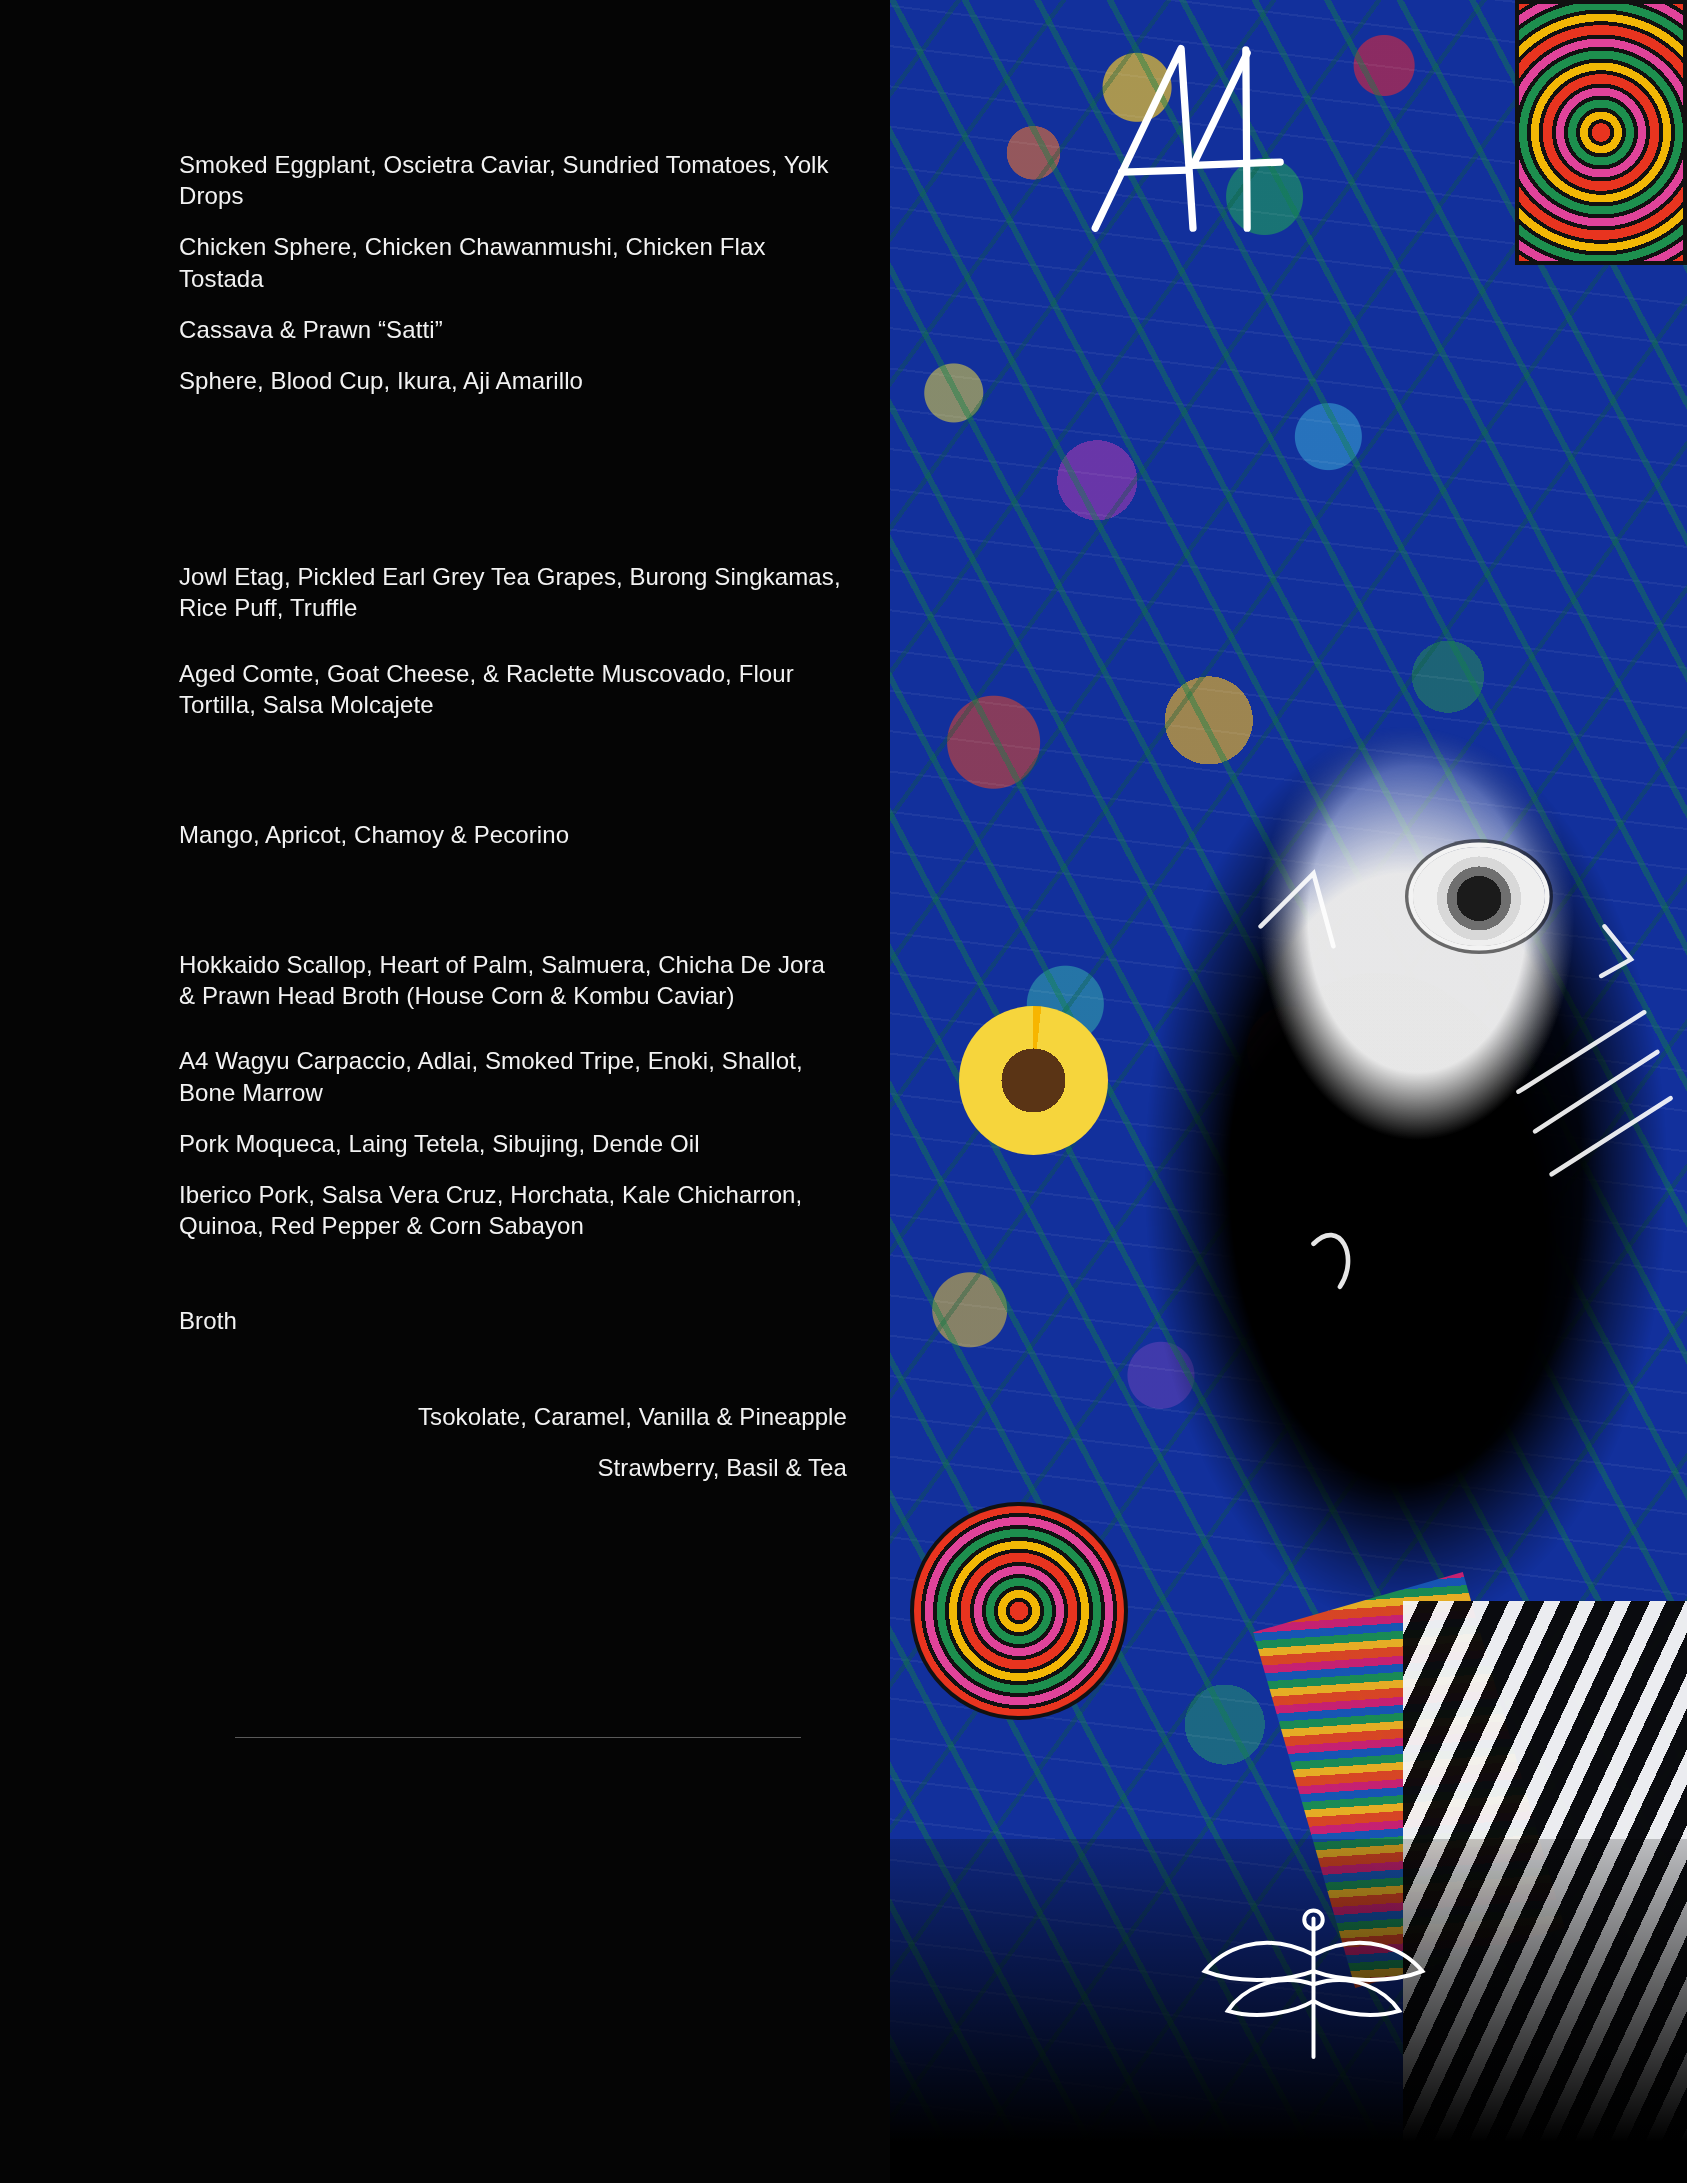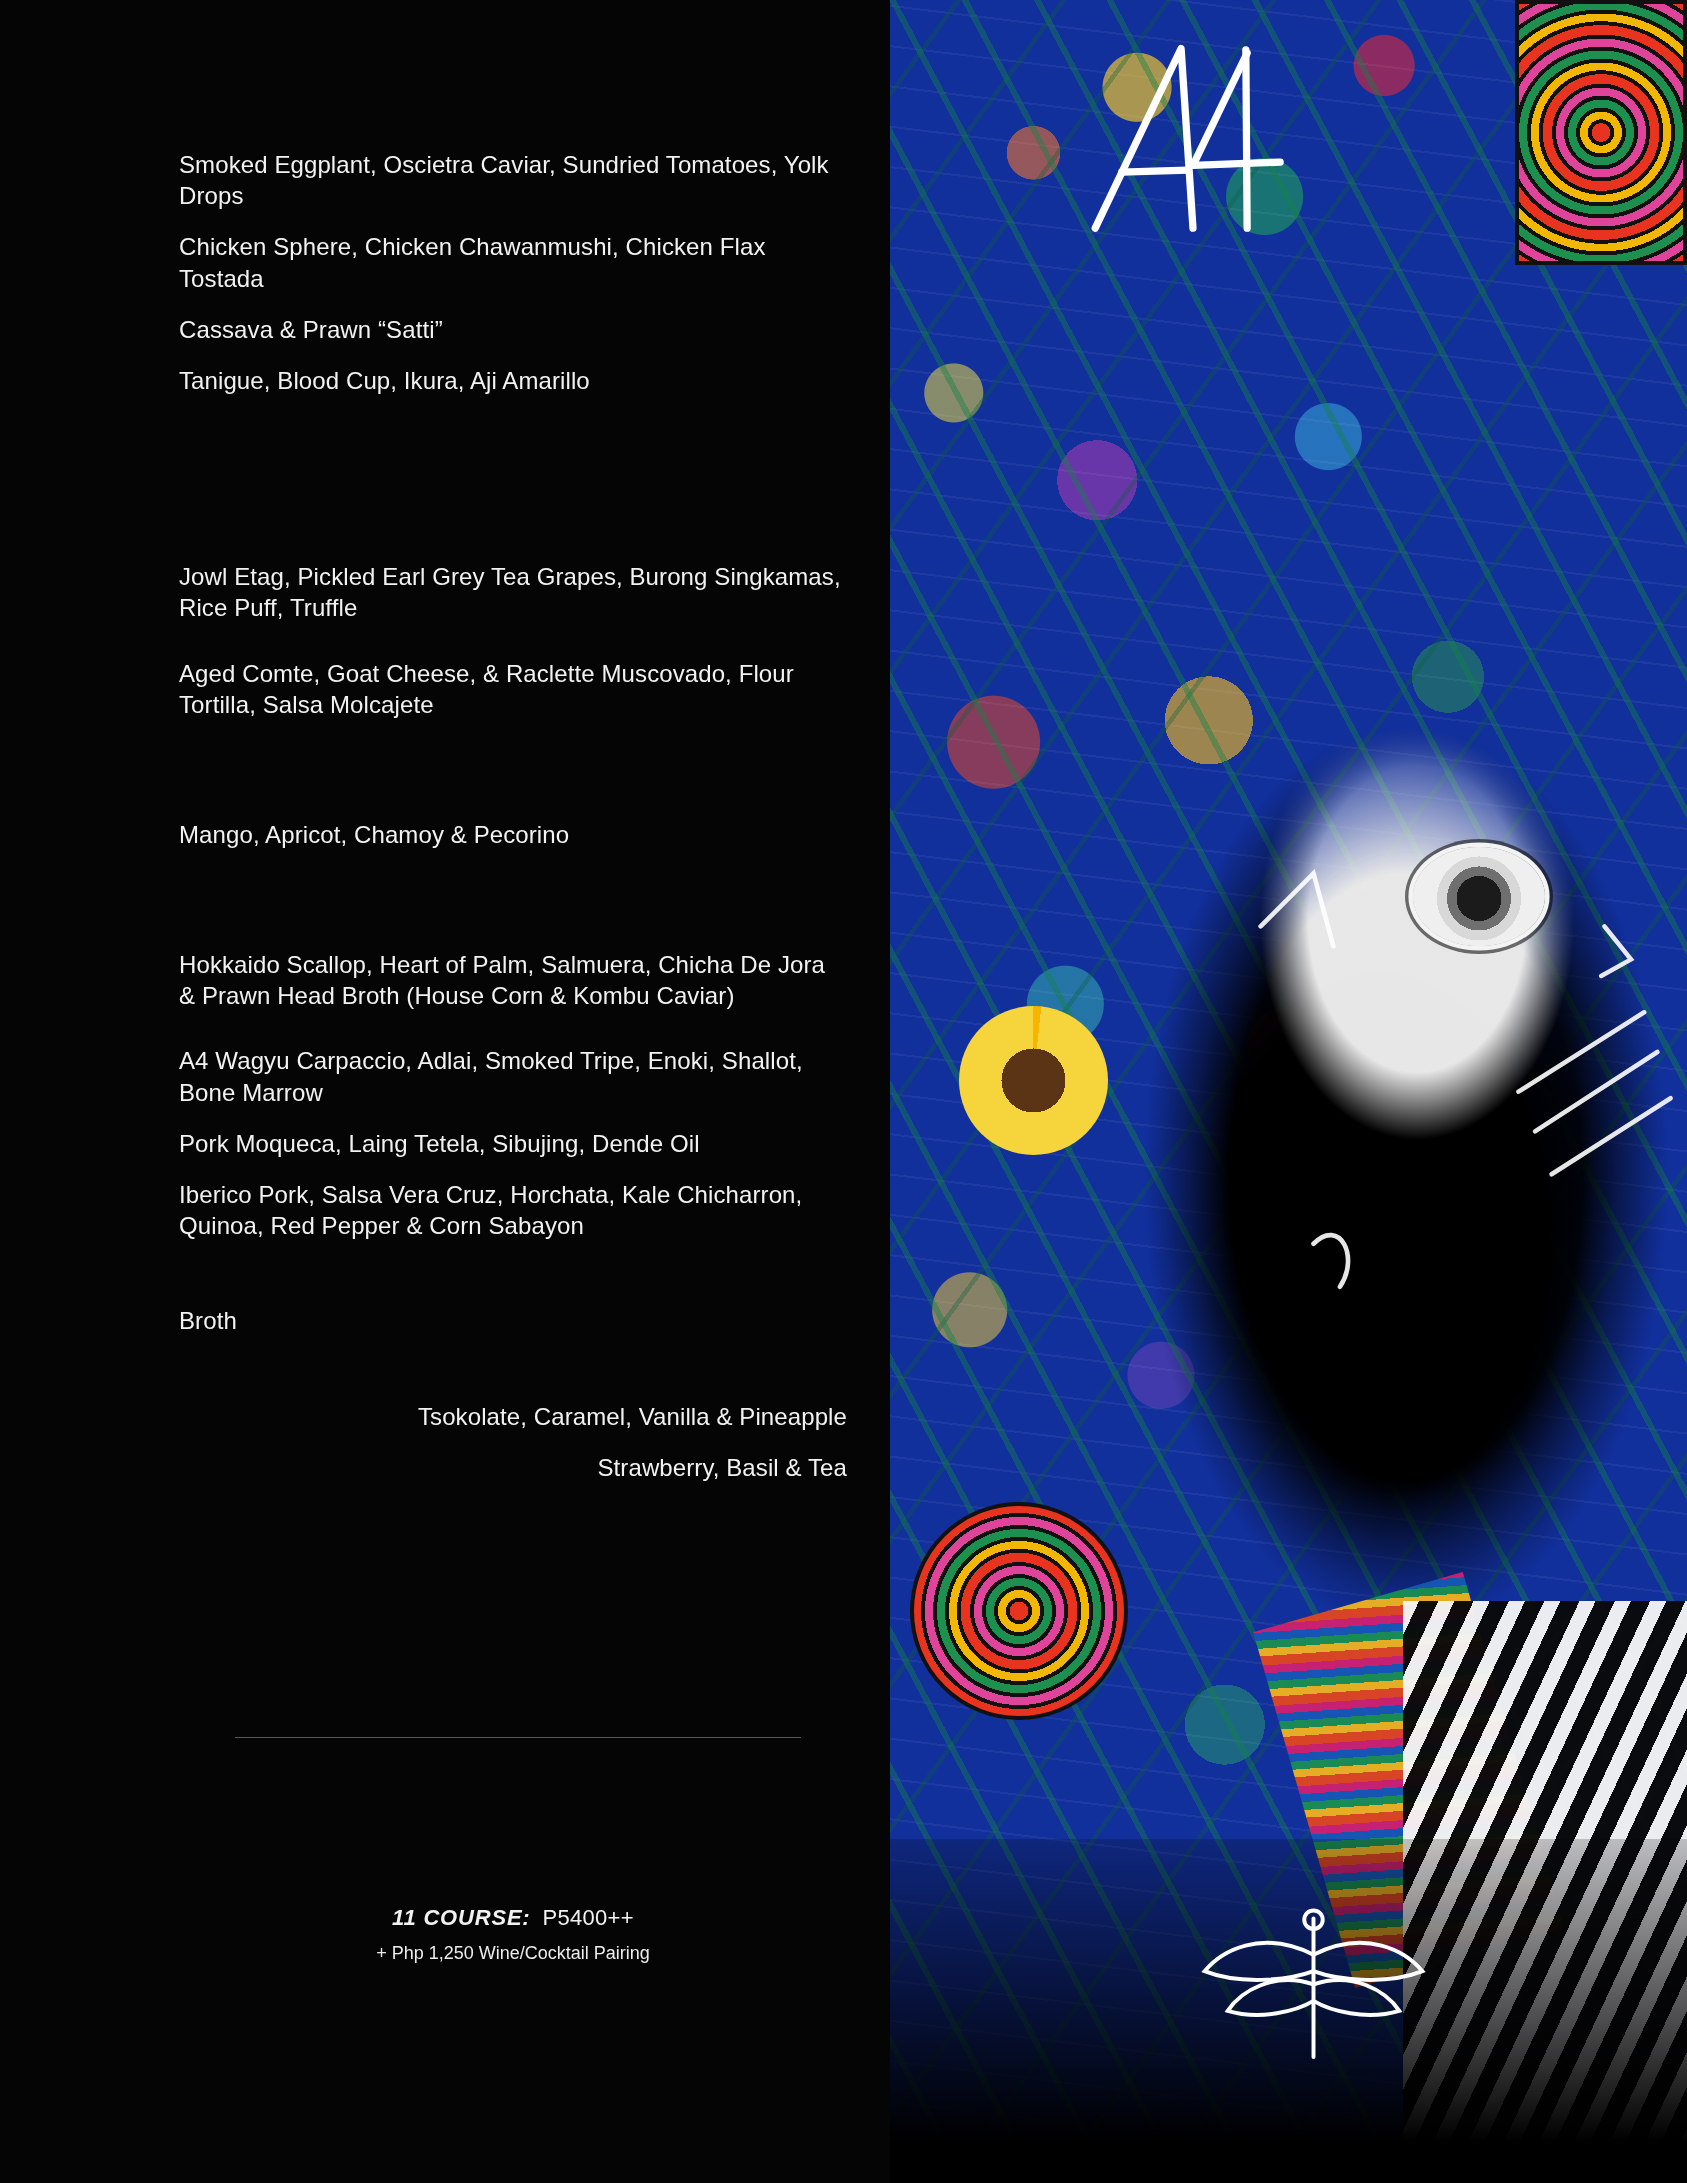--- a/index.html
+++ b/index.html
@@ -204,21 +204,21 @@
 
   <div class="menu-col">
     <div class="menu-inner">
 
       <div class="line lg">Smoked Eggplant, Oscietra Caviar, Sundried Tomatoes, Yolk Drops</div>
       <div class="sp-xs"></div>
       <div class="line sm">Chicken Sphere, Chicken Chawanmushi, Chicken Flax Tostada</div>
       <div class="sp-xs"></div>
       <div class="line lg">Cassava &amp; Prawn “Satti”</div>
       <div class="sp-xs"></div>
-      <div class="line sm">Tanigue, Blood Cup, Ikura, Aji Amarillo</div>
+      <div class="line sm">Sphere, Blood Cup, Ikura, Aji Amarillo</div>
 
       <div class="sp-xl"></div>
 
       <div class="line lg">Jowl Etag, Pickled Earl Grey Tea Grapes, Burong Singkamas, Rice Puff, Truffle</div>
       <div class="sp-sm"></div>
       <div class="line sm">Aged Comte, Goat Cheese, &amp; Raclette Muscovado, Flour Tortilla, Salsa Molcajete</div>
 
       <div class="sp-lg"></div>
 
       <div class="line lg center">Mango, Apricot, Chamoy &amp; Pecorino</div>
@@ -239,26 +239,20 @@
 
       <div class="sp-md"></div>
 
       <div class="line sm right">Tsokolate, Caramel, Vanilla &amp; Pineapple</div>
       <div class="sp-xs"></div>
       <div class="line lg right">Strawberry, Basil &amp; Tea</div>
     </div>
 
     <hr class="divider">
 
-    <div class="footer">
-      <div class="price-line">
-        <span class="label">11 COURSE:</span><span class="amount">P5400++</span>
-      </div>
-      <div class="pairing">+ Php 1,250 Wine/Cocktail Pairing</div>
-    </div>
   </div>
 
   <div class="art-col">
     <div class="art-blue"></div>
     <div class="art-vine"></div>
 
     <div class="mola mola-tr"></div>
     <div class="mola mola-bl"></div>
 
     <div class="sunflower"></div>

